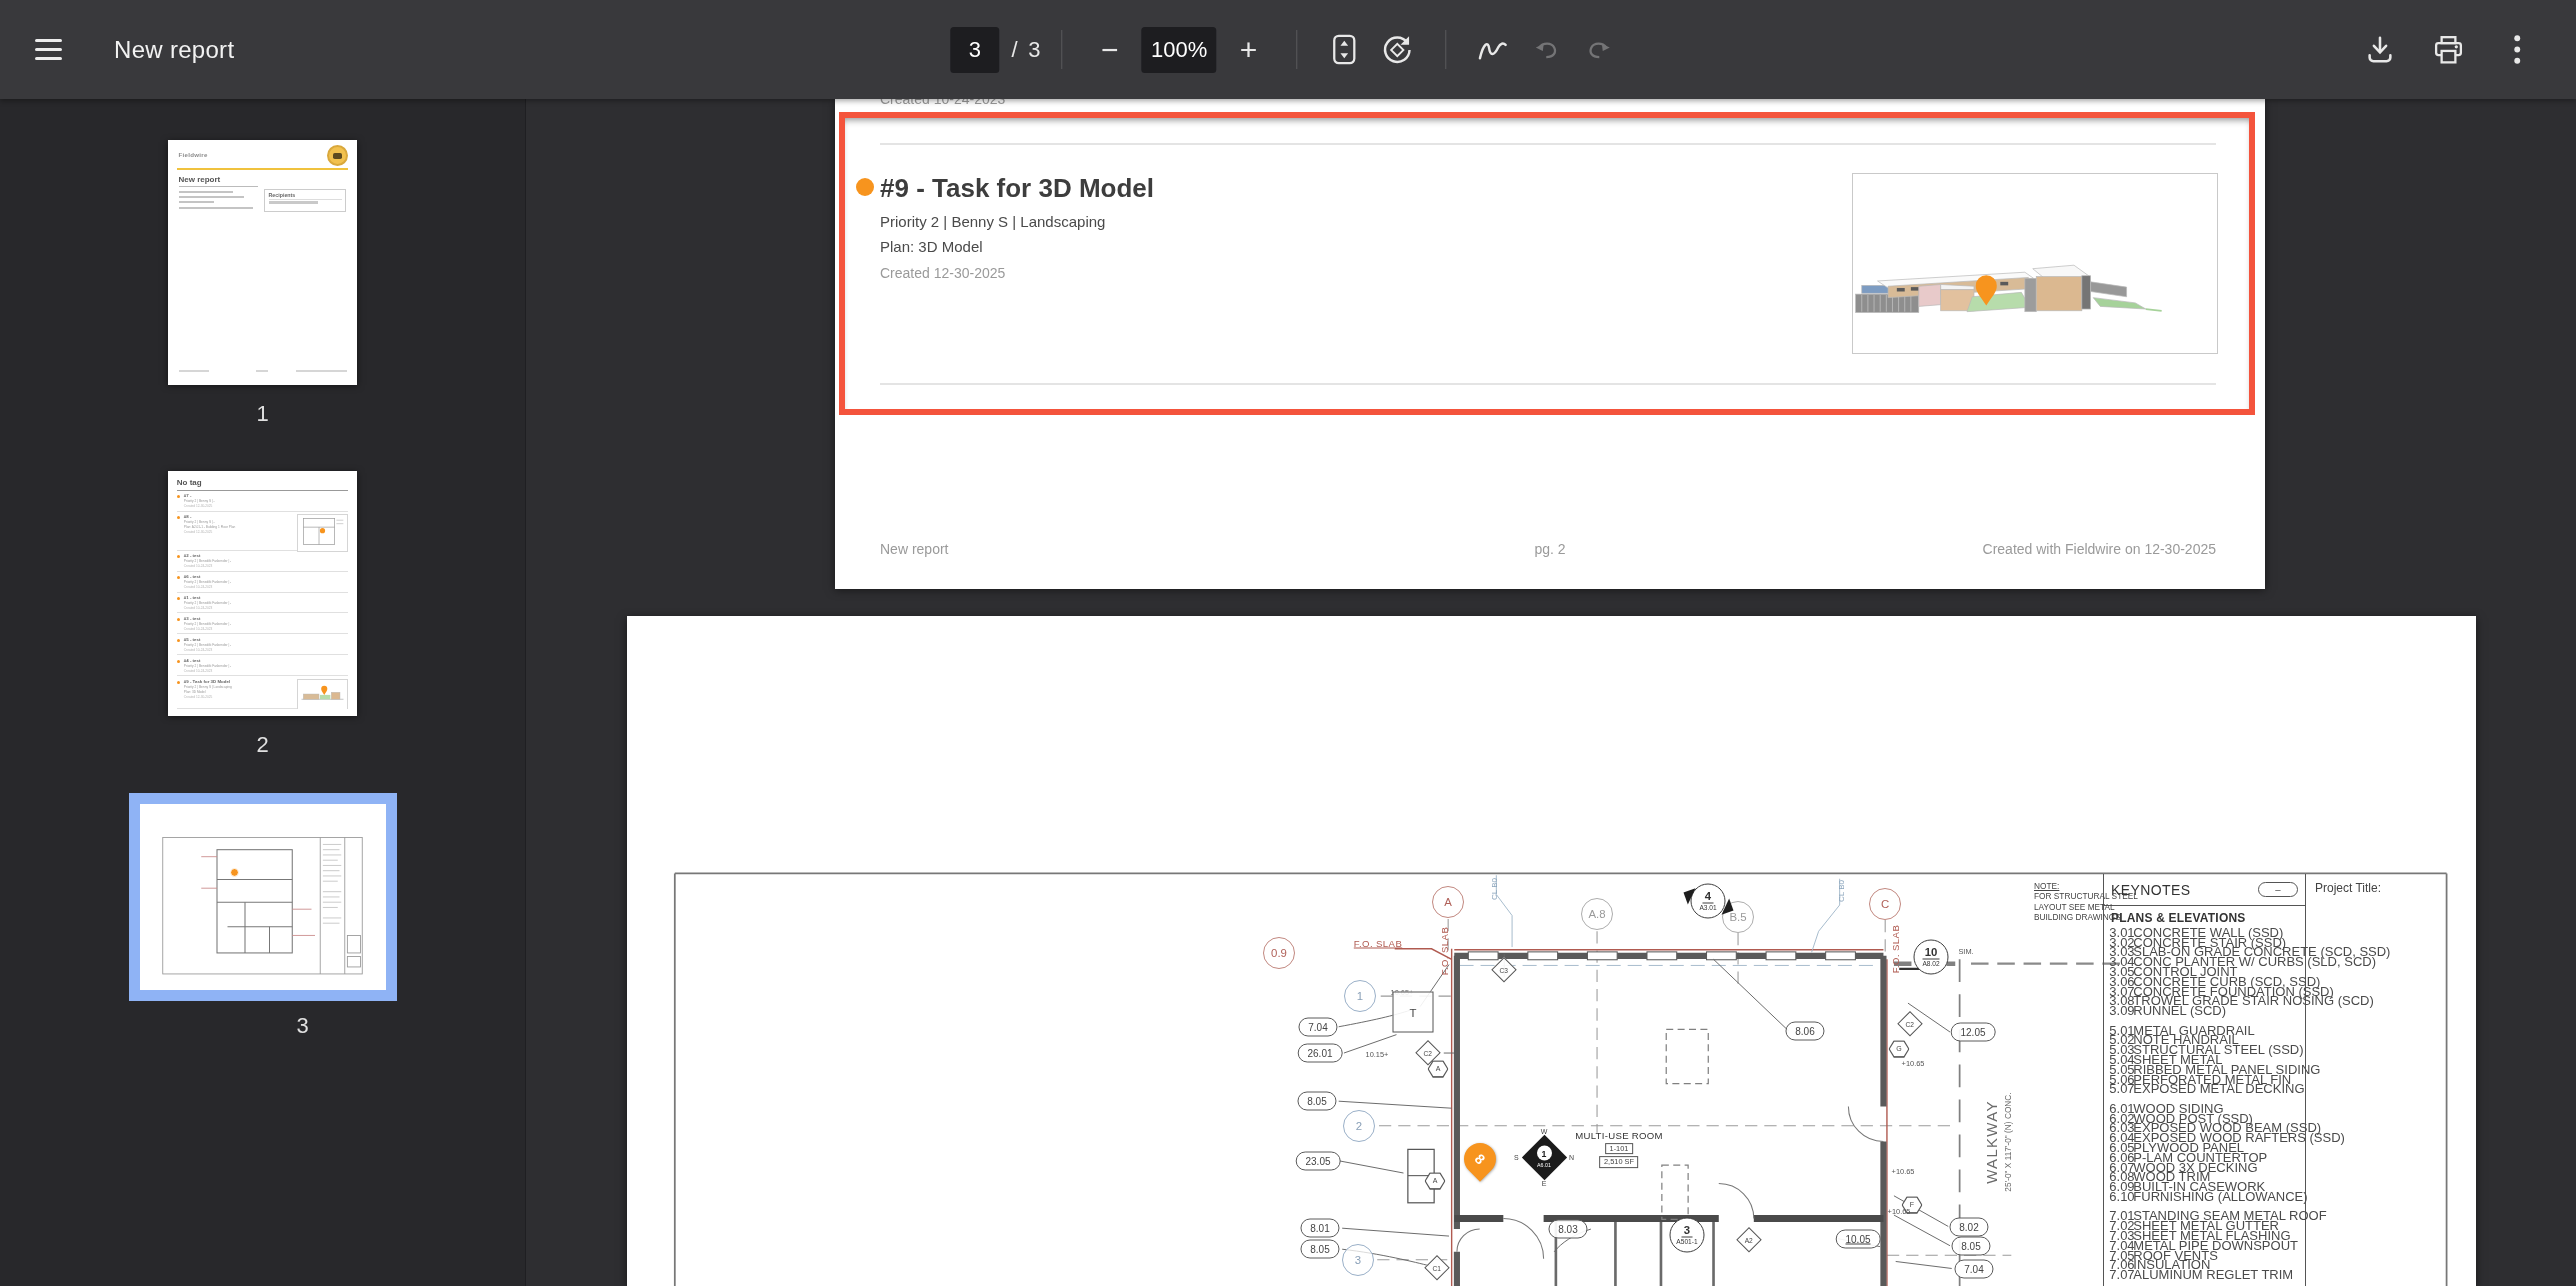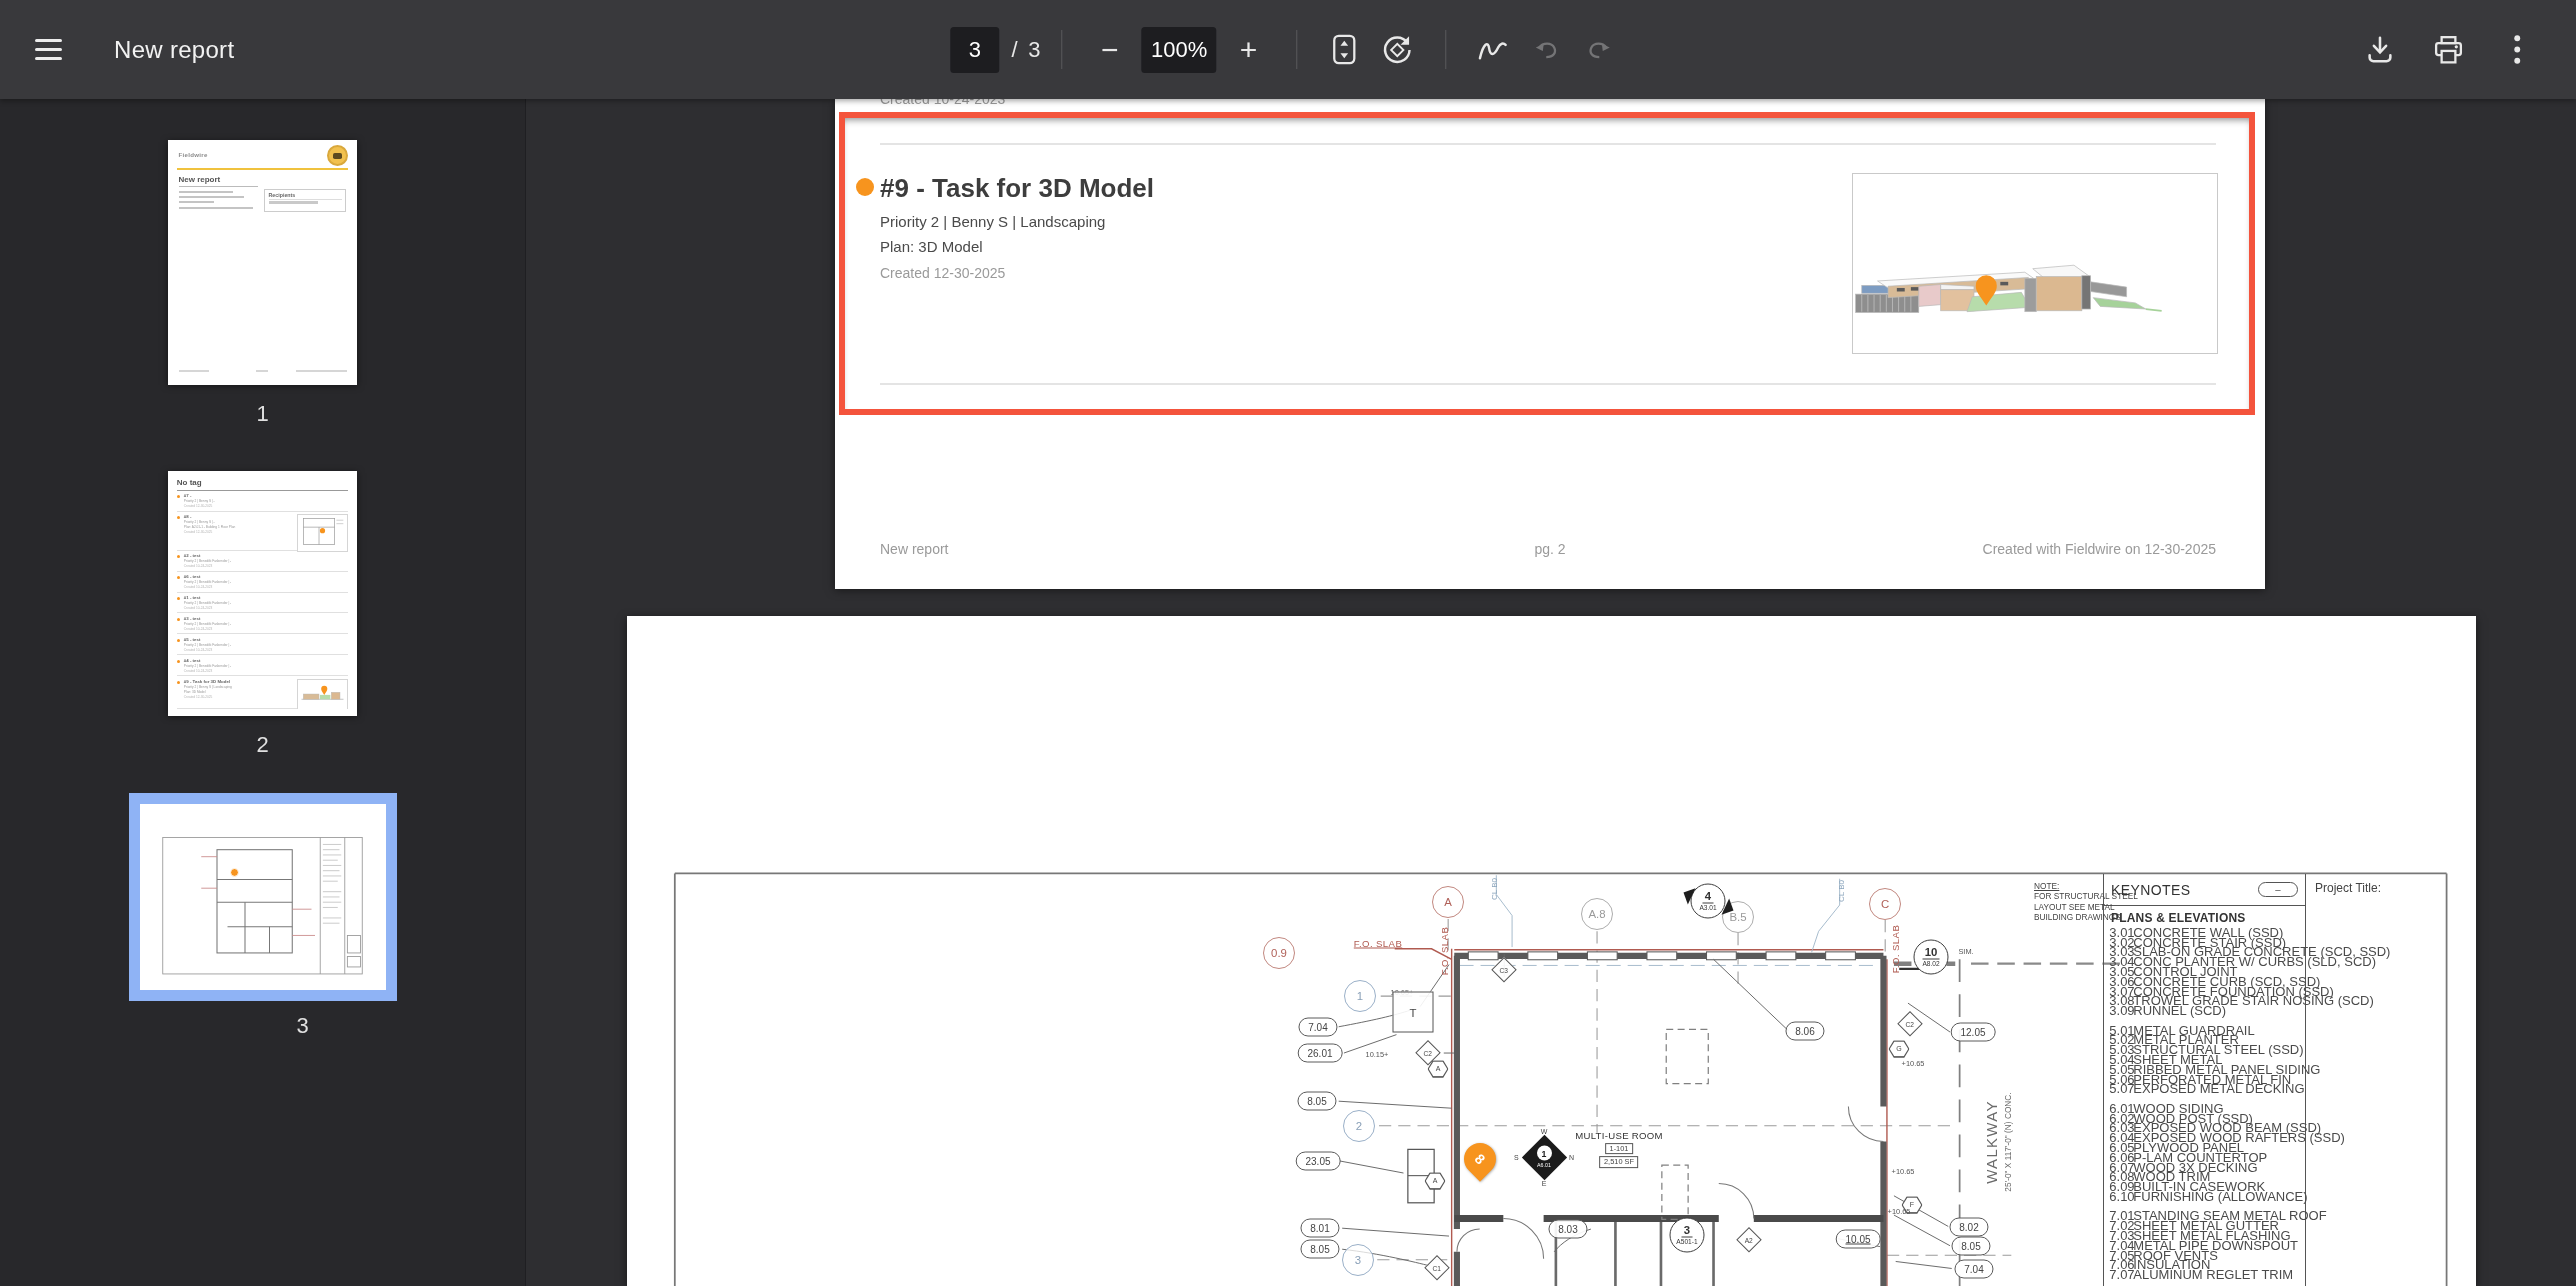--- a/index.html
+++ b/index.html
@@ -563,21 +563,21 @@
             <span class="kn-num">3.09</span>
             <span class="kn-txt">RUNNEL (SCD)</span>
           </div>
           <div class="kn-gap"></div>
           <div class="kn-row">
             <span class="kn-num">5.01</span>
             <span class="kn-txt">METAL GUARDRAIL</span>
           </div>
           <div class="kn-row">
             <span class="kn-num">5.02</span>
-            <span class="kn-txt">METAL PLANTER</span>
+            <span class="kn-txt">NOTE HANDRAIL</span>
           </div>
           <div class="kn-row">
             <span class="kn-num">5.03</span>
             <span class="kn-txt">STRUCTURAL STEEL (SSD)</span>
           </div>
           <div class="kn-row">
             <span class="kn-num">5.04</span>
             <span class="kn-txt">SHEET METAL</span>
           </div>
           <div class="kn-row">

